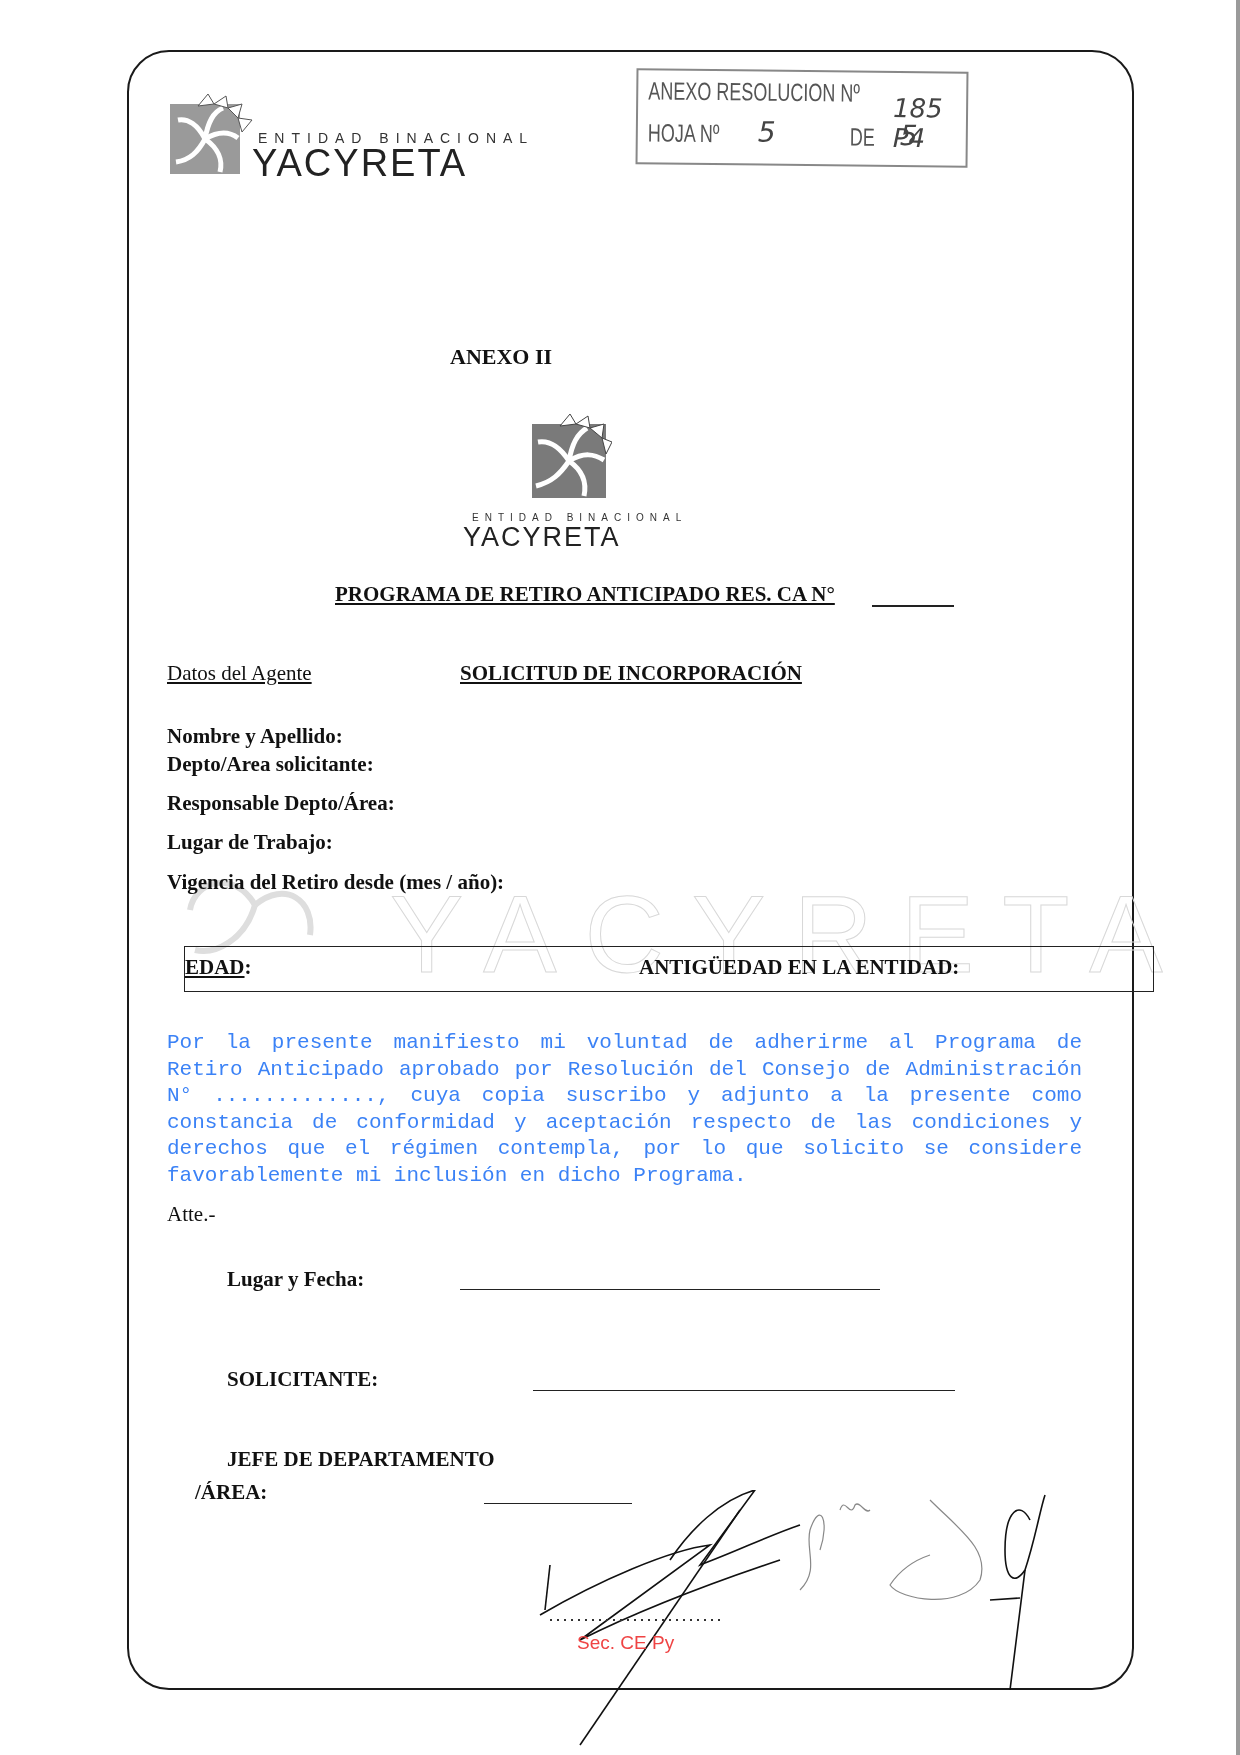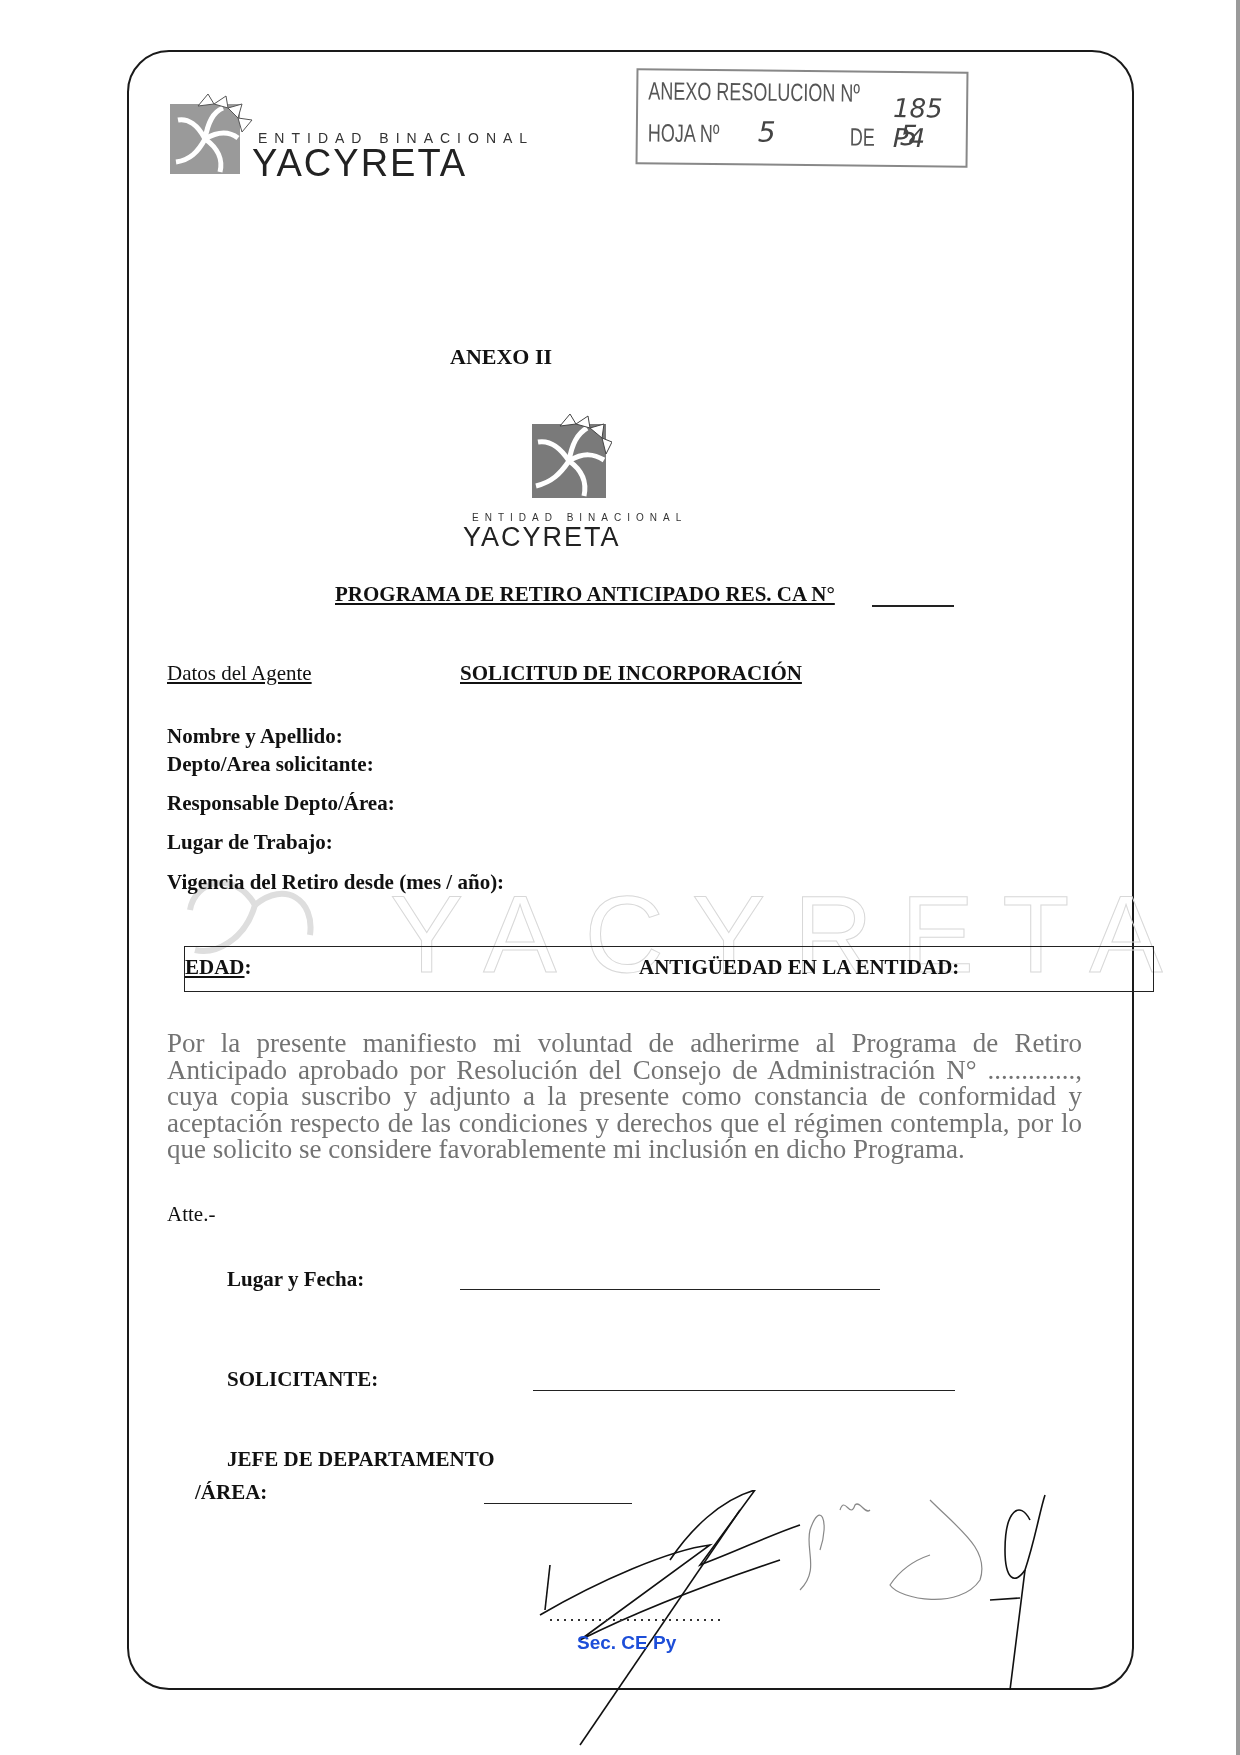--- a/index.html
+++ b/index.html
@@ -14,22 +14,22 @@
   .stamp { position:absolute; left:636px; top:70px; width:328px; height:92px;
            border:2px solid #888; transform:rotate(0.6deg);
            font-family:"Liberation Sans", sans-serif; color:#555; }
   .stamp .row { position:absolute; left:10px; font-size:25px; letter-spacing:0px;
                 transform:scaleX(0.72); transform-origin:left; font-weight:normal; }
   .hand { font-family:"DejaVu Sans", sans-serif; color:#444; font-size:28px; font-style:italic; }
   .bold { font-weight:bold; }
   .field { position:absolute; left:167px; font-size:21px; font-weight:bold; }
   .title-u { text-decoration:underline; font-weight:bold; font-size:21px; }
   .edad-box { position:absolute; left:152px; top:946px; width:968px; height:44px; border:1.5px solid #222;margin-left:32px; }
-  .para { position:absolute; left:167px; top:1030px; width:915px; font-size:27px; line-height:26.5px;
-          text-align:justify; color:#737373; }
+  .para { position:absolute; left:167px; top:1030px; width:915px; font-size:21px; line-height:26.5px;
+          text-align:justify; color:#3b82f6;font-family:Liberation Mono, monospace; }
   .sig-label { position:absolute; font-size:21px; font-weight:bold; }
   .line { position:absolute; height:0; border-top:1.5px solid #222; }
   .watermark { position:absolute; font-family:"Liberation Sans", sans-serif; font-size:110px;
                color:transparent; -webkit-text-stroke:1px #d8d8d8; letter-spacing:28px; }
 </style>
 </head>
 <body>
 
 <div class="frame"></div>
 <div class="scan-edge"></div>
@@ -143,13 +143,13 @@
     <path d="M320 20 C 325 5, 330 30, 335 15 C 340 10, 345 25, 350 20"></path>
     <path d="M410 10 C 440 40, 470 60, 460 90 C 440 120, 380 110, 370 95 C 380 80, 395 70, 410 65"></path>
   </g>
   <g fill="none" stroke="#111" stroke-width="1.6">
     <path d="M510 30 C 500 10, 485 20, 485 60 C 485 90, 495 95, 505 80 C 515 50, 520 20, 525 5"></path>
     <path d="M505 80 L 490 200"></path>
     <path d="M470 110 L 500 108"></path>
   </g>
   <line x1="30" y1="130" x2="200" y2="130" stroke="#333" stroke-width="2" stroke-dasharray="2 5"></line>
 </svg>
-<div class="abs" style="left:577px; top:1632px; font-family:'Liberation Sans', sans-serif; font-weight:bold; font-size:19px; color:#1d4ed8;">Sec. CE Py</div>
+<div class="abs" style="left:577px; top:1632px; font-family:'Liberation Sans', sans-serif; font-weight:normal; font-size:19px; color:#ef4444;">Sec. CE Py</div>
 
 </body></html>

